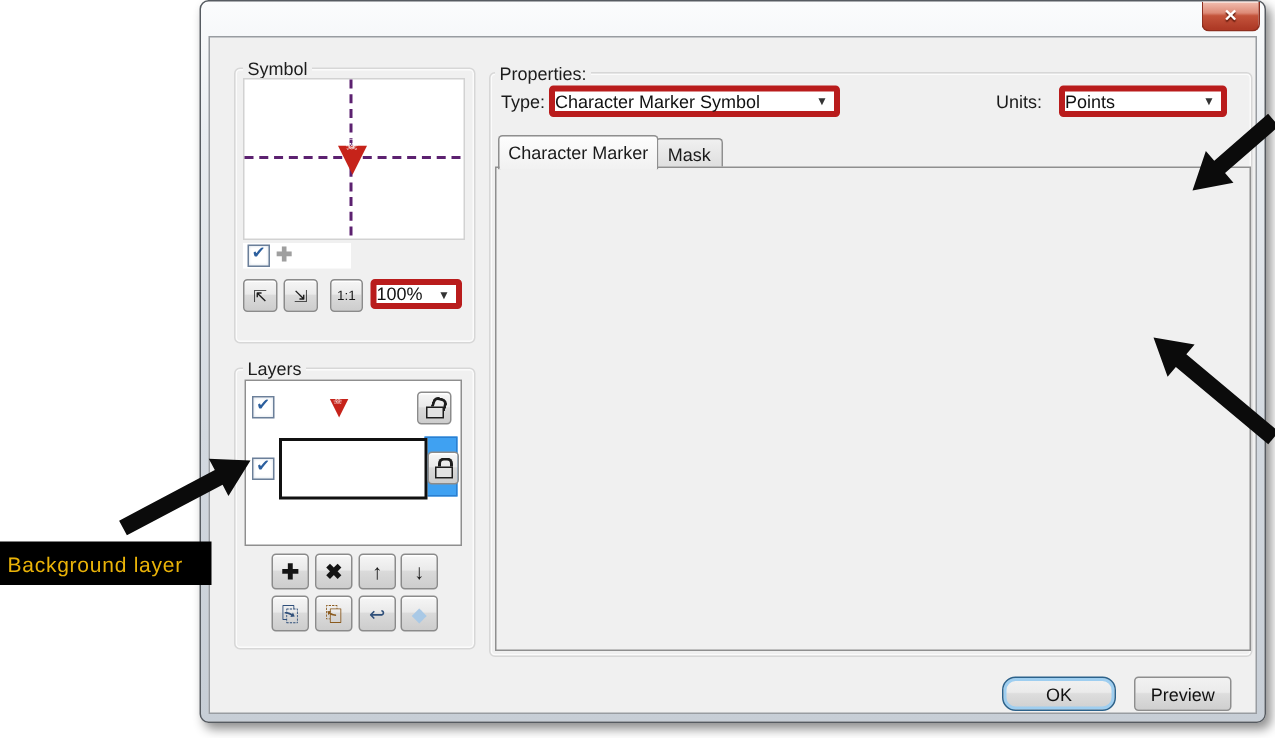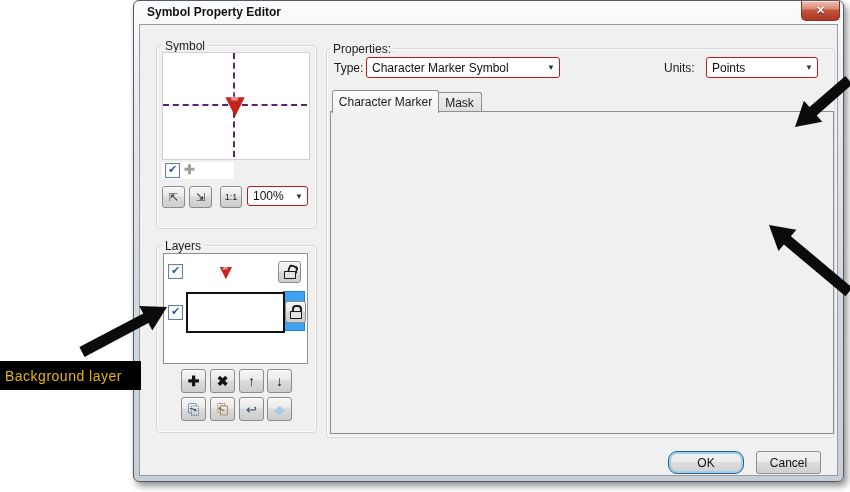--- a/index.html
+++ b/index.html
@@ -19,22 +19,22 @@
   #close-btn span{color:#fff;font-size:11px;font-weight:bold;text-shadow:0 1px 1px #5e1508;}
 
   
   .group{border:1px solid #d7d7d7;border-radius:4px;box-shadow:inset 0 0 0 1px #fbfbfb;}
   .glabel{background:#f0f0f0;padding:0 3px;font-size:12px;color:#1d1d1d;}
 
   
   .btn,.tool{border:1px solid #8b8b8b;border-radius:3px;
     background:linear-gradient(180deg,#f6f6f6,#eaeaea 45%,#dadada 50%,#cdcdcd);
     display:flex;align-items:center;justify-content:center;box-shadow:inset 0 1px 0 #fff;}
-  .combo{background:#fff;border:1px solid #b91c1c;border-radius:3px;display:flex;align-items:center;
-    padding-left:5px;font-size:12px;color:#111;}
+  .combo{background:#fff;border:4px solid #b91c1c;border-radius:3px;display:flex;align-items:center;
+    padding-left:0;font-size:12px;color:#111;}
   .combo .arr{margin-left:auto;width:16px;text-align:center;font-size:8px;color:#333;flex:0 0 16px;}
   .tin{background:#fff;border:1px solid #9aa0a6;font-size:12px;color:#111;padding:0 3px;
     font-family:"Liberation Sans",sans-serif;box-sizing:border-box;}
   .cb{width:13px;height:13px;background:#fff;border:1px solid #6b7f99;display:flex;align-items:center;
     justify-content:center;box-shadow:inset 0 0 2px #cfd9e4;}
   .cb span{color:#2c5f9e;font-size:11px;line-height:1;margin-top:-2px;}
   .spin{display:flex;flex-direction:column;}
   .spin .s{flex:1;border:1px solid #9a9a9a;background:linear-gradient(#fdfdfd,#dedede);
     display:flex;align-items:center;justify-content:center;font-size:6px;color:#3b66a0;}
   .lbl{font-size:12px;color:#1a1a1a;white-space:nowrap;}
@@ -97,21 +97,20 @@
   .tt-icon{width:13px;height:13px;border:1px solid #7a9fc4;background:linear-gradient(#ffffff,#dce9f5);
     display:flex;align-items:center;justify-content:center;margin-right:4px;flex:0 0 13px;}
   .tt-icon span{color:#1f4e8c;font-size:10px;font-weight:bold;font-family:"Liberation Serif",serif;line-height:1;}
 </style>
 </head>
 <body>
 
 <div id="canvas">
 
   <div class="abs" id="dlg-frame"></div>
-  <div class="abs" id="dlg-title">Symbol Property Editor</div>
   <div class="abs" id="close-btn">
     <span>✕</span>
   </div>
   <div class="abs" id="dlg-client"></div>
 
   <div class="abs group" style="left:156px;top:45px;width:159px;height:182px;"></div>
   <span class="abs glabel" style="left:162px;top:39px;">Symbol</span>
   <div class="abs" id="preview-canvas" style="left:162px;top:52px;width:146px;height:106px;"></div>
   <div class="abs dash-v" style="left:233px;top:53px;height:104px;"></div>
   <div class="abs dash-h" style="left:163px;top:104px;width:144px;"></div>
@@ -341,21 +340,21 @@
   <input class="abs tin" style="left: 708px; top: 282px; width: 46px; height: 19px;" value="-0.5000">
   <div class="abs spin" style="left:755px;top:282px;width:16px;height:19px;">
     <div class="s">▲</div>
     <div class="s">▼</div>
   </div>
 
   <div class="abs pushbtn default" style="left:668px;top:451px;width:74px;height:21px;border-radius:9px;">
     <span>OK</span>
   </div>
   <div class="abs pushbtn" style="left:756px;top:451px;width:63px;height:21px;">
-    <span>Cancel</span>
+    <span>Preview</span>
   </div>
 
   <div class="abs" id="bg-label">
     <span>Background layer</span>
   </div>
   <svg class="abs" id="arrows" viewBox="0 0 850 492">
       <polygon points="845.4,75.9 809.5,107.1 803.9,100.7 795.0,127.0 822.3,121.8 816.7,115.4 852.6,84.1" fill="#0b0b0b"></polygon>
       <polygon points="852.5,287.8 790.9,236.2 796.4,229.7 769.0,225.0 778.4,251.1 783.9,244.6 845.5,296.2" fill="#0b0b0b"></polygon>
       <polygon points="84.6,356.9 148.4,323.1 152.3,330.6 167.0,307.0 139.2,305.9 143.2,313.4 79.4,347.1" fill="#0b0b0b"></polygon>
     </svg>

